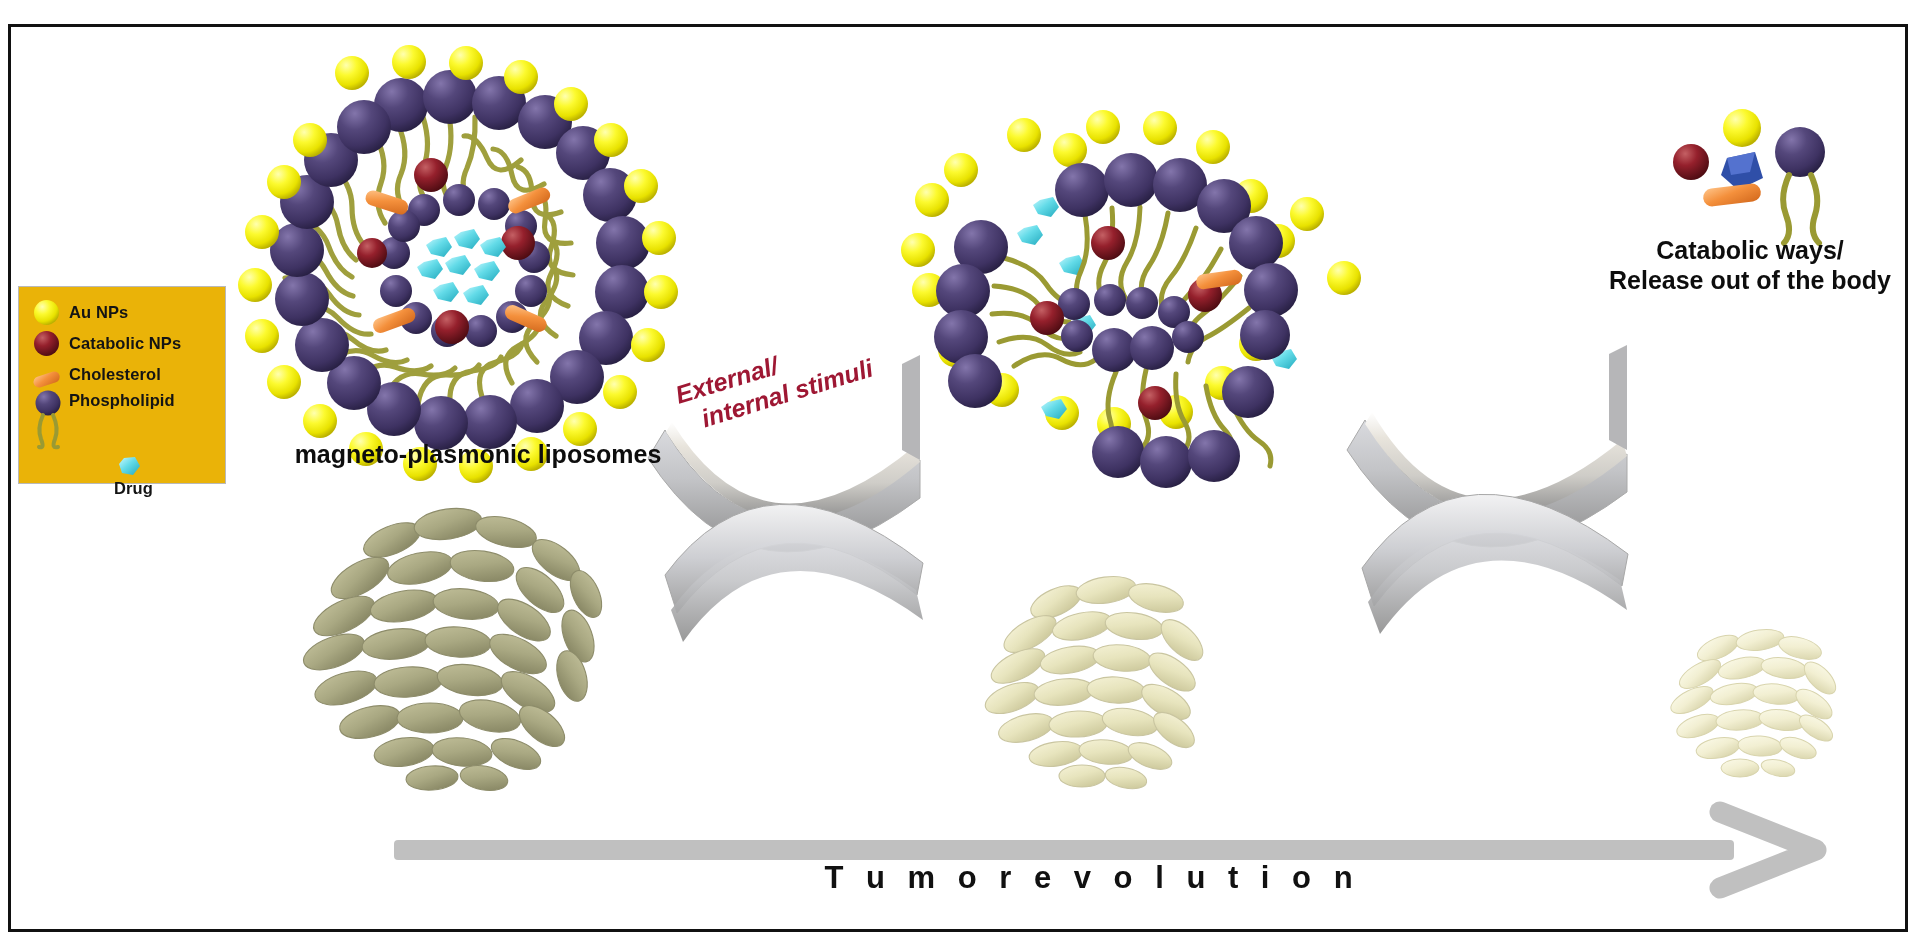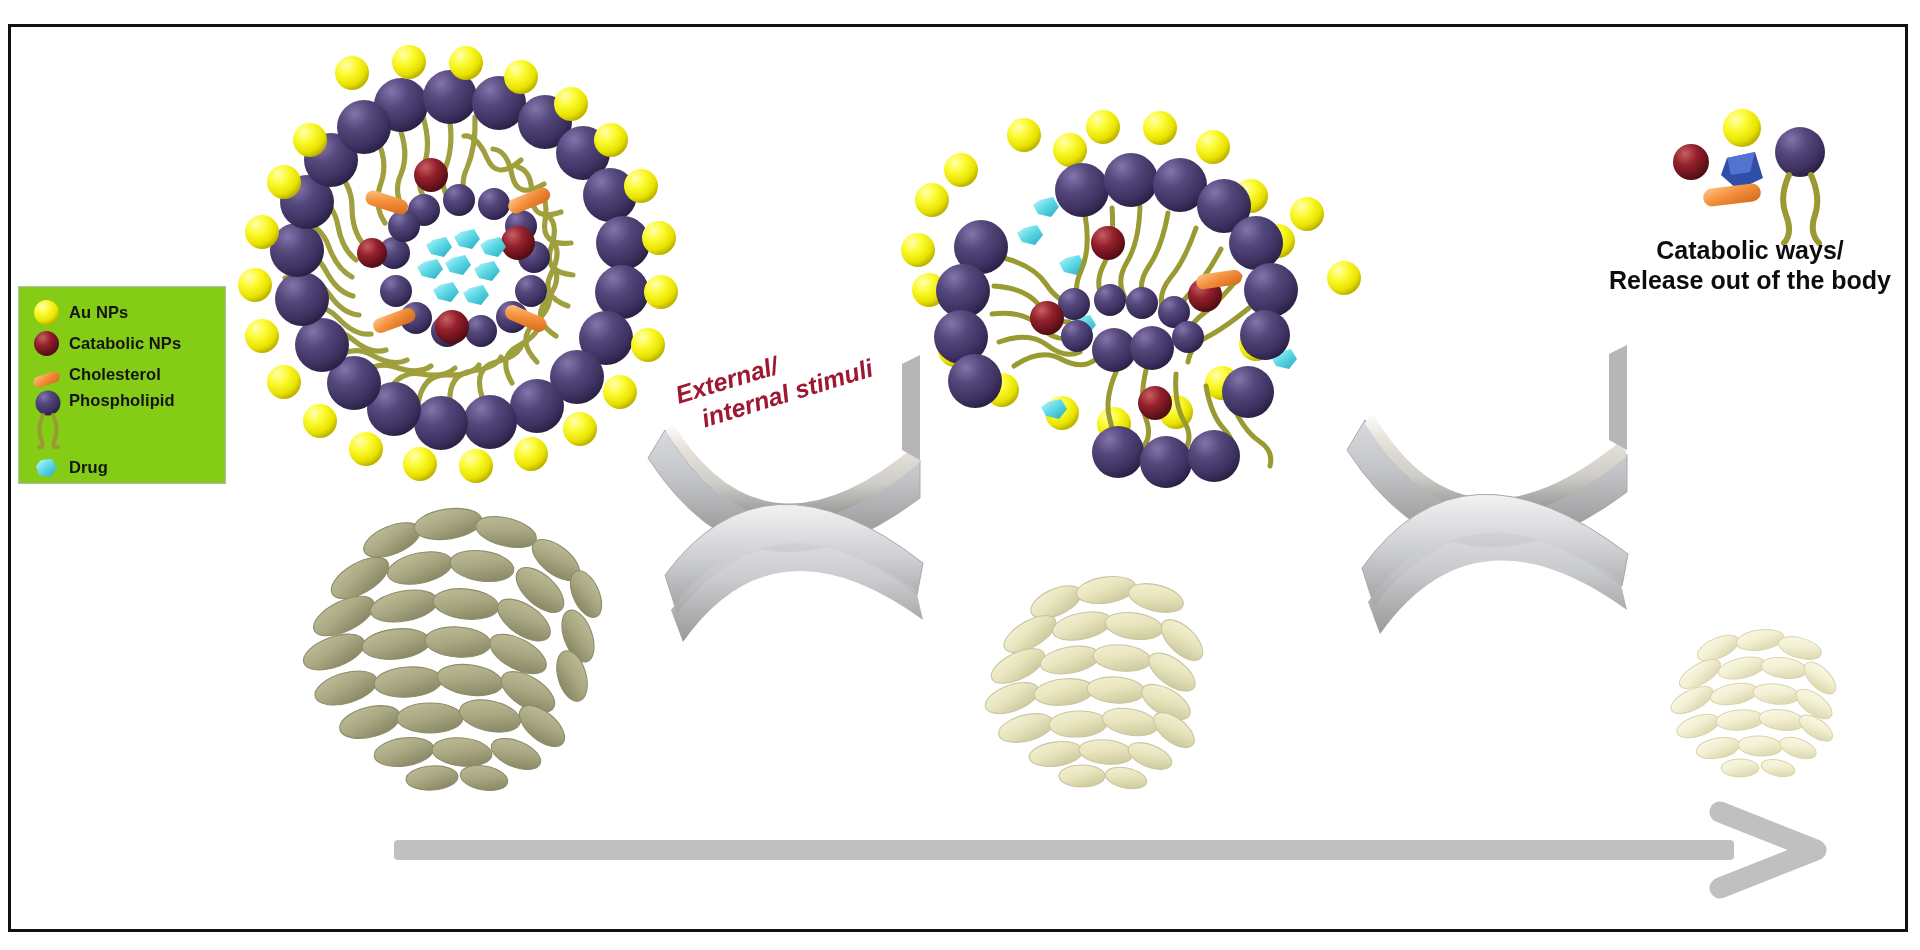--- a/index.html
+++ b/index.html
@@ -11,21 +11,21 @@
 
   
   .frame{position:absolute;left:8px;top:24px;width:1900px;height:908px;
          border:3px solid #111;box-sizing:border-box;background:#fff;}
 
   .layer{position:absolute;left:0;top:0;width:1920px;height:950px;pointer-events:none;}
   .layer > *{pointer-events:auto;}
 
   
   .legend{position:absolute;left:18px;top:286px;width:208px;height:198px;
-          background:#84cc16;border:1.5px solid #b9b9b9;box-sizing:border-box;
+          background:#eab308;border:1.5px solid #b9b9b9;box-sizing:border-box;
           padding:10px 0 0 0;}
   .legend-row{position:relative;height:31px;display:flex;align-items:center;padding-left:14px;}
   .legend-label{font-size:16.5px;font-weight:bold;color:#141414;letter-spacing:.1px;
                 margin-left:9px;white-space:nowrap;}
   .legend-swatch{width:27px;height:27px;position:relative;flex:0 0 27px;}
 
   
   .cap{position:absolute;font-weight:bold;color:#0d0d0d;text-align:center;line-height:1.18;}
   .cap-lipo{left:248px;top:440px;width:460px;font-size:25px;}
   .cap-cat{left:1560px;top:236px;width:380px;font-size:25px;}
@@ -489,37 +489,39 @@
       <span class="legend-swatch" style="height:58px;flex:0 0 27px;">
         <svg width="30" height="58" viewBox="0 0 30 58">
           <circle cx="15" cy="13" r="12.5" fill="url(#gPl)"></circle>
           <path d="M10 25 q-6 13 -2 24 q4 10 -2 8" stroke="#9a9a33" stroke-width="4" fill="none" stroke-linecap="round"></path>
           <path d="M20 25 q6 13 2 24 q-4 10 3 8" stroke="#9a9a33" stroke-width="4" fill="none" stroke-linecap="round"></path>
         </svg>
       </span>
       <span class="legend-label" style="margin-top:1px;">Phospholipid</span>
     </div>
 
-    <div class="legend-row" style="height:30px;">
+    <div class="legend-row" style="height:30px;flex-direction:column;">
       <span class="legend-swatch">
         <svg width="27" height="27" viewBox="0 0 27 27">
           <polygon points="8,6 19,5 24,14 17,23 6,21 3,12" fill="url(#gDrug)"></polygon>
         </svg>
       </span>
       <span class="legend-label">Drug</span>
     </div>
   </div>
 
   <div class="cap cap-lipo">
+    <div>magneto-plasmonic liposomes</div>
   </div>
 
   <div class="stimuli">
     <div>External/</div>
     <div style="margin-left:18px;">internal stimuli</div>
   </div>
 
   <div class="cap cap-cat">
     <div>Catabolic ways/</div>
     <div>Release out of the body</div>
   </div>
 
+  <div class="evo-label">T u m o r   e v o l u t i o n</div>
 
 </div>
 
 </body></html>

